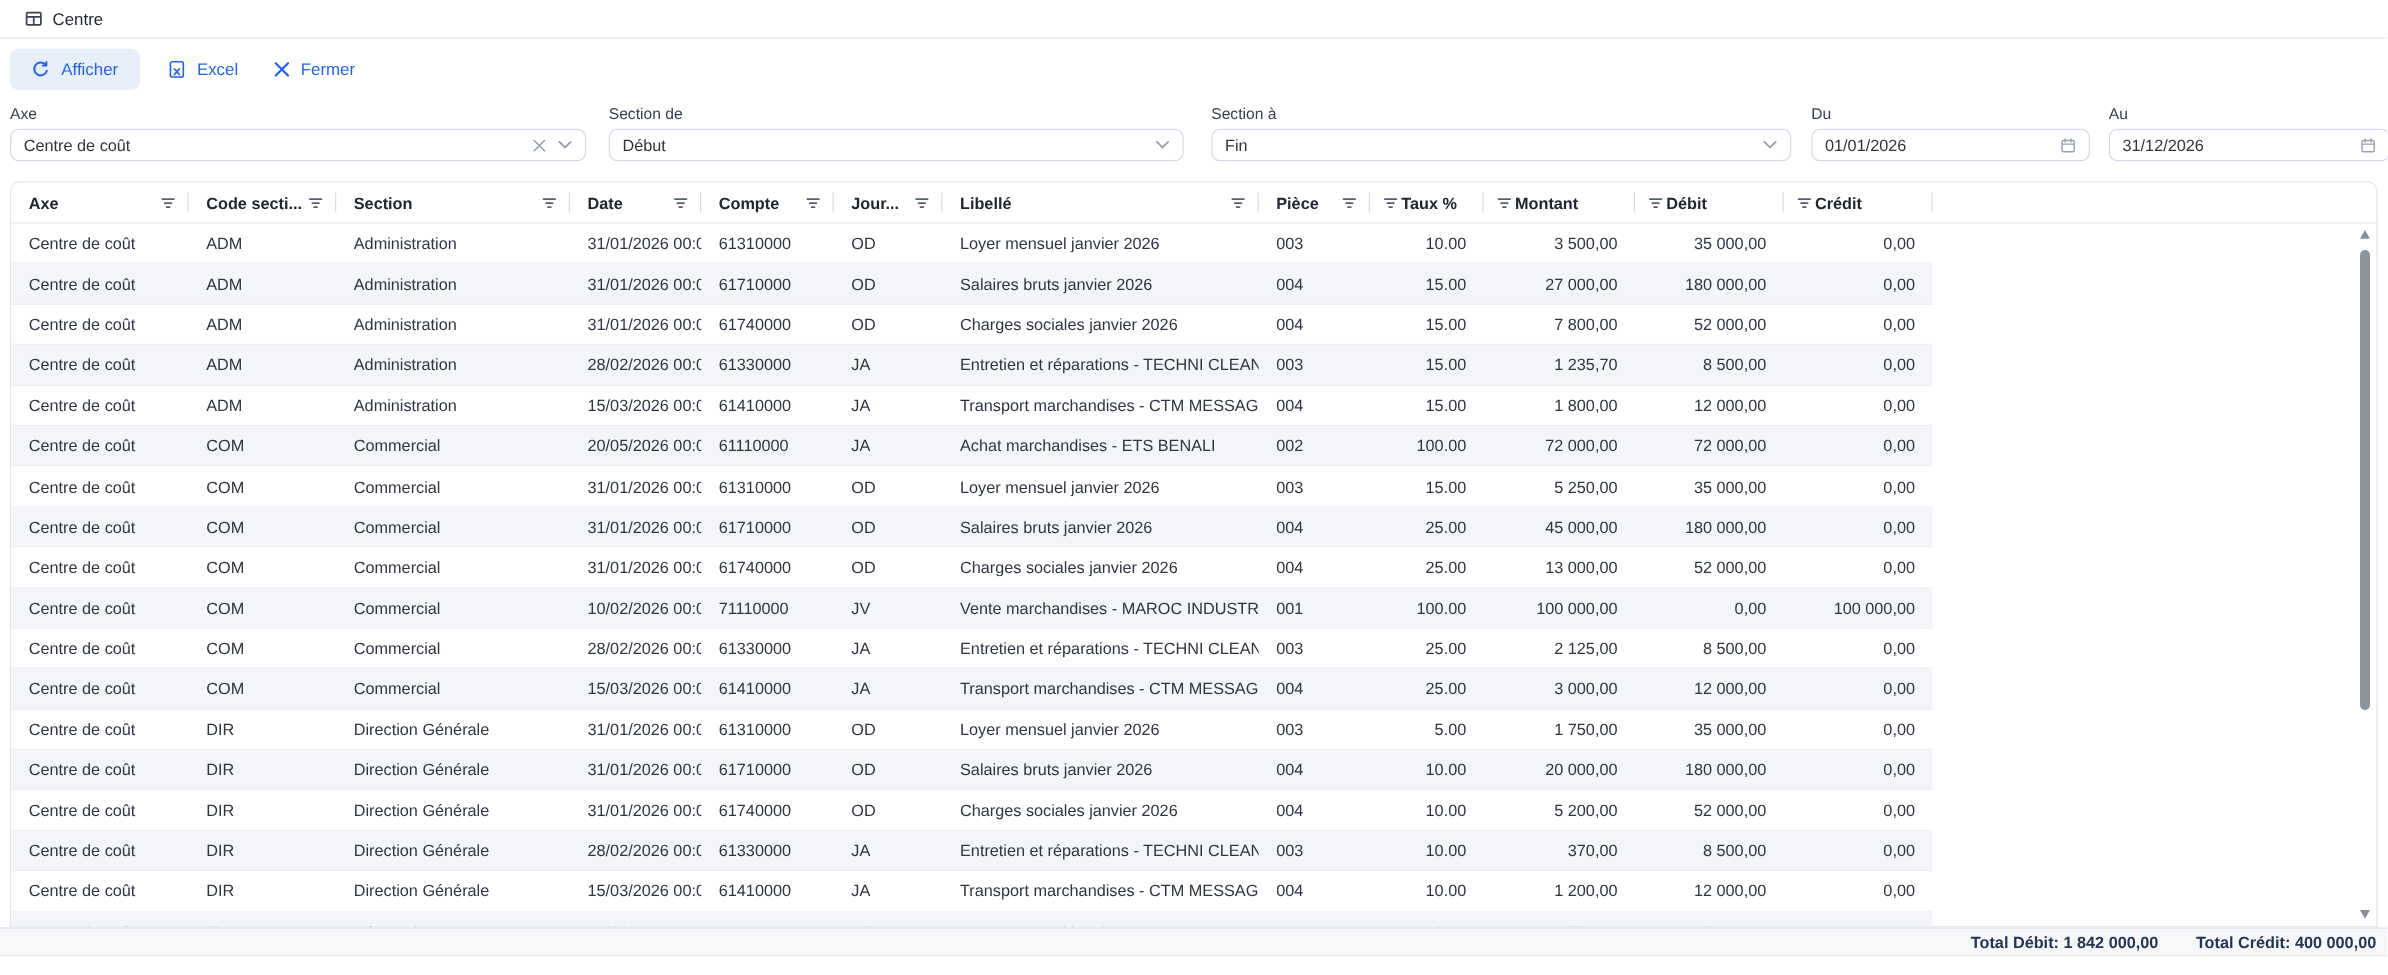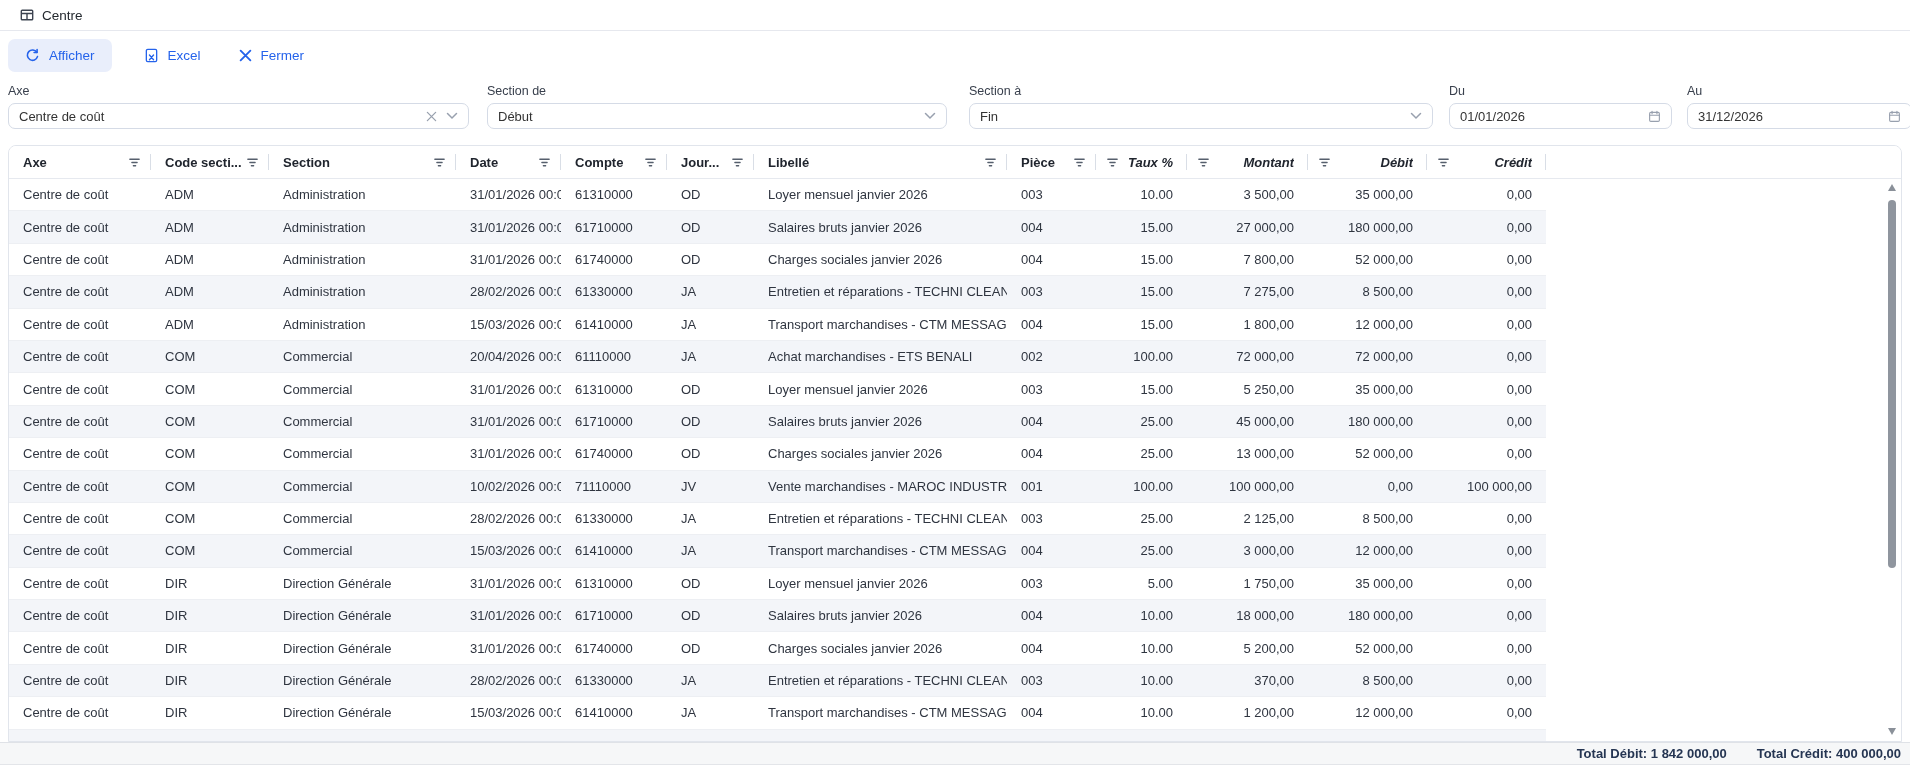--- a/index.html
+++ b/index.html
@@ -12,21 +12,21 @@
   .tabbar { position:absolute; top:0; left:0; width:1910px; height:31px;
     border-bottom:1px solid #e6e8ee; display:flex; align-items:stretch; padding-left:6px; background:#fff; }
   .tab { display:flex; align-items:center; gap:8px; padding:0 14px; font-size:13.5px;
     color:#24292f; position:relative; cursor:default; }
   .tab .tab-icon { display:flex; color:#3d4451; }
   .tab.active { color:#2563eb; }
   .tab.active .tab-icon { color:#2563eb; }
   .tab.active::after { content:""; position:absolute; left:0; right:0; bottom:-1px; height:3px; background:#2563eb; }
   .tab-close { display:flex; margin-left:4px; color:#e8504f; }
   
-  .toolbar { position:absolute; top:39px; left:8px; height:33px; display:flex; align-items:center; gap:26px; }
+  .toolbar { position:absolute; top:39px; left:8px; height:33px; display:flex; align-items:center; gap:16px; }
   .tbtn { display:flex; align-items:center; gap:9px; color:#2563eb; font-size:13.5px;
     height:33px; border-radius:7px; padding:0 6px; cursor:default; }
   .tbtn.primary { background:#e9eefb; padding:0 17px; }
   
   .filter { position:absolute; top:84px; }
   .filter .flabel { font-size:12.5px; color:#39404d; display:block; margin-bottom:5px; }
   .finput { height:26px; border:1px solid #d5dbe6; border-radius:7px; background:#fff;
     display:flex; align-items:center; padding:0 10px; font-size:13px; color:#333; }
   .finput .fvalue { flex:1; white-space:nowrap; overflow:hidden; }
   .ficons { display:flex; align-items:center; gap:9px; color:#98a0ae; }
@@ -37,21 +37,21 @@
   .f-au  { left:1687px; width:225px; }
   
   .grid { position:absolute; left:8px; top:145px; width:1894px; height:597px;
     border:1px solid #e1e5ec; border-radius:8px 8px 0 0; background:#fff; overflow:hidden; }
   .ghead { display:flex; height:33px; border-bottom:1px solid #e6e9ef; background:#fff; }
   .hcell { display:flex; align-items:center; padding:0 8px 0 14px; font-size:13px; font-weight:bold;
     color:#20252e; position:relative; flex:none; }
   .hcell .hlabel { white-space:nowrap; overflow:hidden; }
   .hcell.left .hlabel { flex:1; }
   .hcell.right { justify-content:flex-end; padding:0 14px 0 8px; }
-  .hcell.right .hlabel { flex:1; text-align:right;font-style:italic; }
+  .hcell.right .hlabel { flex:1; text-align:left; }
   .hcell .ficon { display:flex; flex:none; margin:0 2px; }
   .hcell .sep { position:absolute; right:0; top:8px; height:16px; width:1px; background:#d9dee6; }
   .gbody { height:564px; overflow:hidden; }
   .grow { display:flex; height:32.4px; align-items:center; border-bottom:1px solid #edeff3;
     width:1537px; background:#fff; }
   .grow.alt { background:#f3f5f9; }
   .gcell { padding:0 8px 0 14px; font-size:13px; color:#2f3540; white-space:nowrap; overflow:hidden; flex:none; }
   .gcell.right { text-align:right; padding:0 14px 0 8px; }
   
   .vscroll { position:absolute; top:34px; right:2px; bottom:2px; width:14px; }
@@ -344,21 +344,21 @@
       <div class="grow alt">
         <div class="gcell left" style="width: 142px;">Centre de coût</div>
         <div class="gcell left" style="width: 118px;">ADM</div>
         <div class="gcell left" style="width: 187px;">Administration</div>
         <div class="gcell left" style="width: 105px;">28/02/2026 00:0</div>
         <div class="gcell left" style="width: 106px;">61330000</div>
         <div class="gcell left" style="width: 87px;">JA</div>
         <div class="gcell left" style="width: 253px;">Entretien et réparations - TECHNI CLEAN</div>
         <div class="gcell left" style="width: 89px;">003</div>
         <div class="gcell right" style="width: 91px;">15.00</div>
-        <div class="gcell right" style="width: 121px;">7 275,00</div>
+        <div class="gcell right" style="width: 121px;">1 235,70</div>
         <div class="gcell right" style="width: 119px;">8 500,00</div>
         <div class="gcell right" style="width: 119px;">0,00</div>
       </div>
       <div class="grow">
         <div class="gcell left" style="width: 142px;">Centre de coût</div>
         <div class="gcell left" style="width: 118px;">ADM</div>
         <div class="gcell left" style="width: 187px;">Administration</div>
         <div class="gcell left" style="width: 105px;">15/03/2026 00:0</div>
         <div class="gcell left" style="width: 106px;">61410000</div>
         <div class="gcell left" style="width: 87px;">JA</div>
@@ -366,21 +366,21 @@
         <div class="gcell left" style="width: 89px;">004</div>
         <div class="gcell right" style="width: 91px;">15.00</div>
         <div class="gcell right" style="width: 121px;">1 800,00</div>
         <div class="gcell right" style="width: 119px;">12 000,00</div>
         <div class="gcell right" style="width: 119px;">0,00</div>
       </div>
       <div class="grow alt">
         <div class="gcell left" style="width: 142px;">Centre de coût</div>
         <div class="gcell left" style="width: 118px;">COM</div>
         <div class="gcell left" style="width: 187px;">Commercial</div>
-        <div class="gcell left" style="width: 105px;">20/04/2026 00:0</div>
+        <div class="gcell left" style="width: 105px;">20/05/2026 00:0</div>
         <div class="gcell left" style="width: 106px;">61110000</div>
         <div class="gcell left" style="width: 87px;">JA</div>
         <div class="gcell left" style="width: 253px;">Achat marchandises - ETS BENALI</div>
         <div class="gcell left" style="width: 89px;">002</div>
         <div class="gcell right" style="width: 91px;">100.00</div>
         <div class="gcell right" style="width: 121px;">72 000,00</div>
         <div class="gcell right" style="width: 119px;">72 000,00</div>
         <div class="gcell right" style="width: 119px;">0,00</div>
       </div>
       <div class="grow">
@@ -484,21 +484,21 @@
       <div class="grow alt">
         <div class="gcell left" style="width: 142px;">Centre de coût</div>
         <div class="gcell left" style="width: 118px;">DIR</div>
         <div class="gcell left" style="width: 187px;">Direction Générale</div>
         <div class="gcell left" style="width: 105px;">31/01/2026 00:0</div>
         <div class="gcell left" style="width: 106px;">61710000</div>
         <div class="gcell left" style="width: 87px;">OD</div>
         <div class="gcell left" style="width: 253px;">Salaires bruts janvier 2026</div>
         <div class="gcell left" style="width: 89px;">004</div>
         <div class="gcell right" style="width: 91px;">10.00</div>
-        <div class="gcell right" style="width: 121px;">18 000,00</div>
+        <div class="gcell right" style="width: 121px;">20 000,00</div>
         <div class="gcell right" style="width: 119px;">180 000,00</div>
         <div class="gcell right" style="width: 119px;">0,00</div>
       </div>
       <div class="grow">
         <div class="gcell left" style="width: 142px;">Centre de coût</div>
         <div class="gcell left" style="width: 118px;">DIR</div>
         <div class="gcell left" style="width: 187px;">Direction Générale</div>
         <div class="gcell left" style="width: 105px;">31/01/2026 00:0</div>
         <div class="gcell left" style="width: 106px;">61740000</div>
         <div class="gcell left" style="width: 87px;">OD</div>

